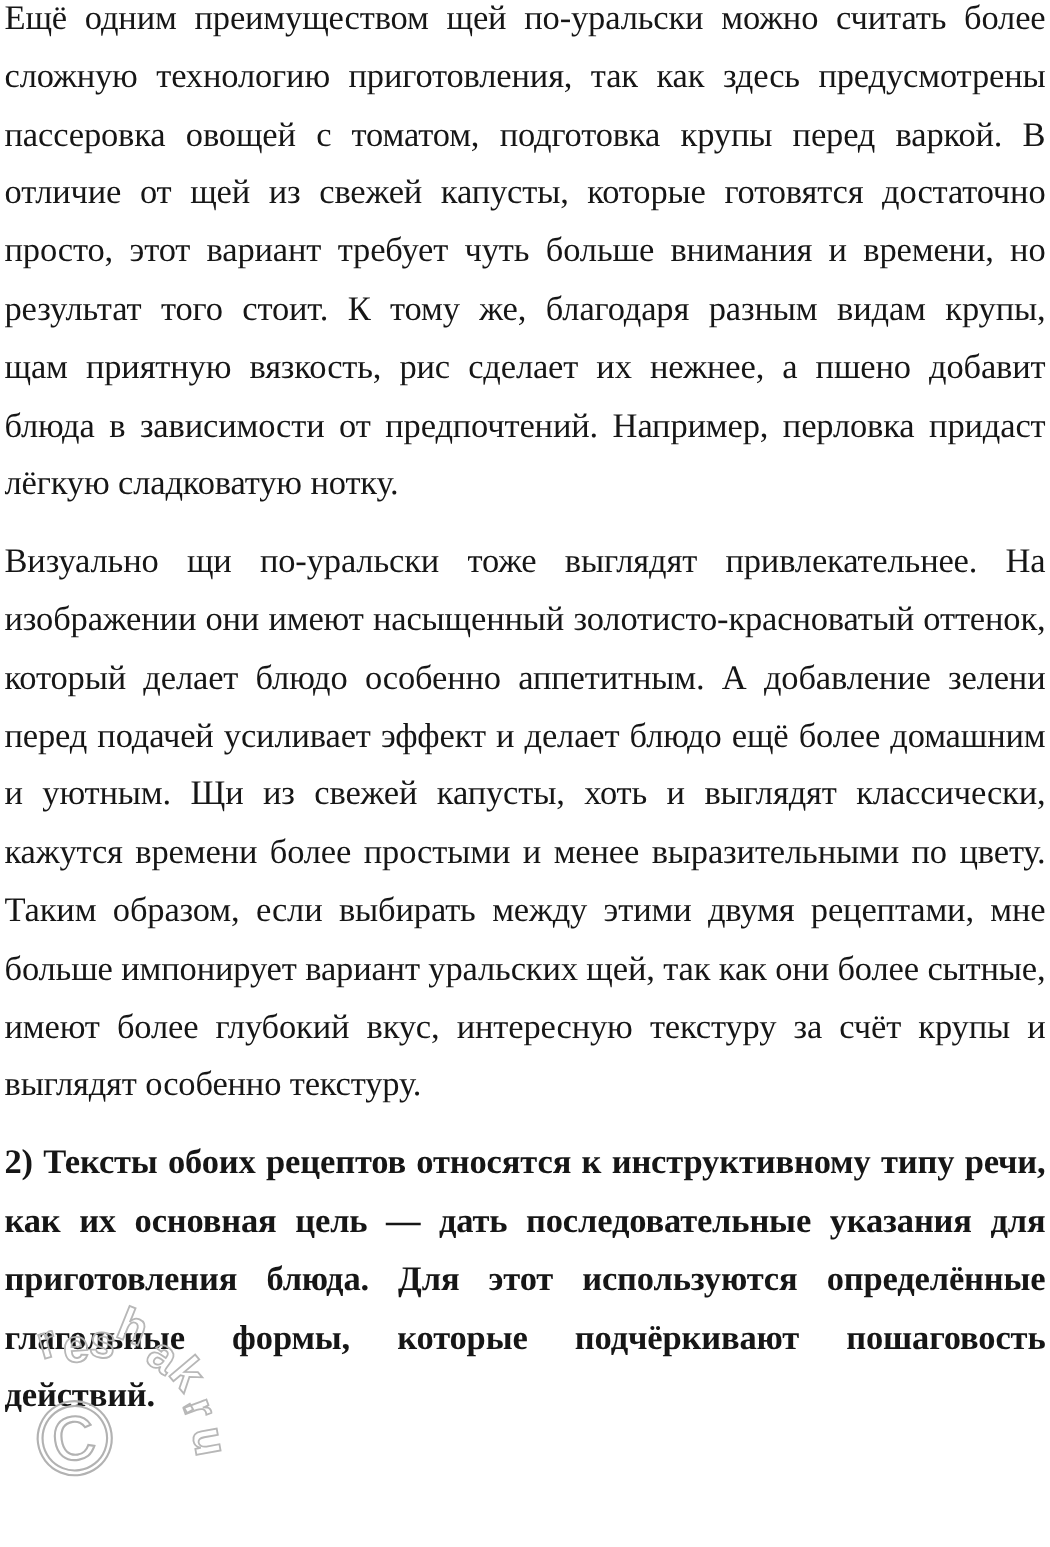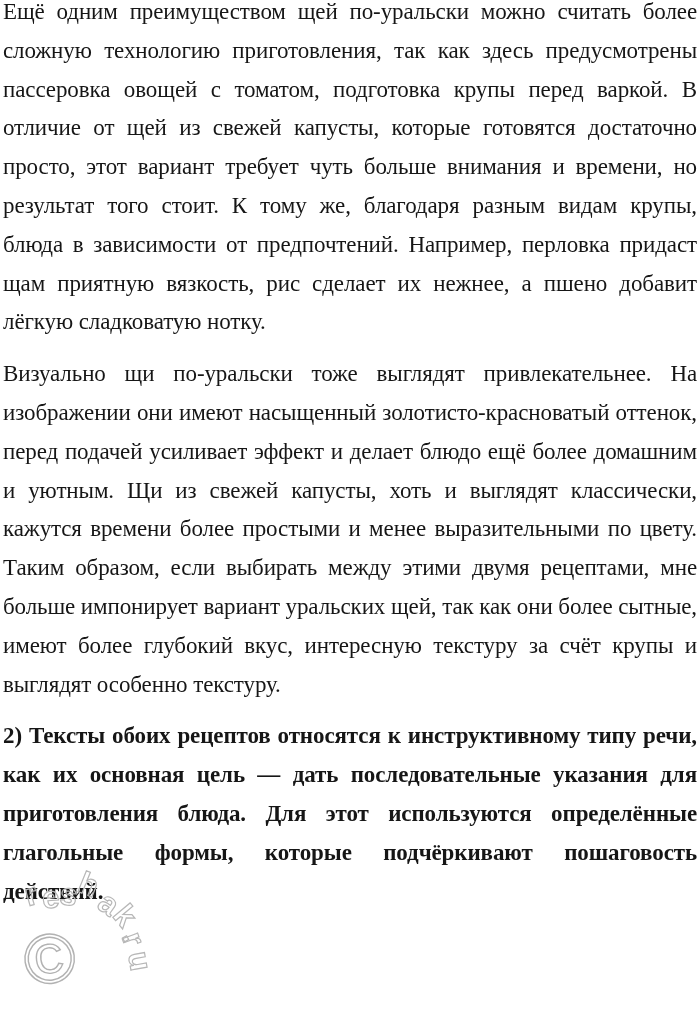--- a/index.html
+++ b/index.html
@@ -69,28 +69,29 @@
 <div class="page">
   <div class="content">
 
     <div class="para">
       <div class="ln">Ещё одним преимуществом щей по-уральски можно считать более</div>
       <div class="ln">сложную технологию приготовления, так как здесь предусмотрены</div>
       <div class="ln">пассеровка овощей с томатом, подготовка крупы перед варкой. В</div>
       <div class="ln">отличие от щей из свежей капусты, которые готовятся достаточно</div>
       <div class="ln">просто, этот вариант требует чуть больше внимания и времени, но</div>
       <div class="ln">результат того стоит. К тому же, благодаря разным видам крупы,</div>
+      <div class="ln">щам приятную вязкость, рис сделает их нежнее, а пшено добавит</div>
       <div class="ln">блюда в зависимости от предпочтений. Например, перловка придаст</div>
-      <div class="ln">щам приятную вязкость, рис сделает их нежнее, а пшено добавит</div>
       <div class="ln ln-last">лёгкую сладковатую нотку.</div>
     </div>
 
     <div class="para">
       <div class="ln">Визуально щи по-уральски тоже выглядят привлекательнее. На</div>
       <div class="ln">изображении они имеют насыщенный золотисто-красноватый оттенок,</div>
+      <div class="ln">который делает блюдо особенно аппетитным. А добавление зелени</div>
       <div class="ln">перед подачей усиливает эффект и делает блюдо ещё более домашним</div>
       <div class="ln">и уютным. Щи из свежей капусты, хоть и выглядят классически,</div>
       <div class="ln">кажутся времени более простыми и менее выразительными по цвету.</div>
       <div class="ln">Таким образом, если выбирать между этими двумя рецептами, мне</div>
       <div class="ln">больше импонирует вариант уральских щей, так как они более сытные,</div>
       <div class="ln">имеют более глубокий вкус, интересную текстуру за счёт крупы и</div>
       <div class="ln ln-last">выглядят особенно текстуру.</div>
     </div>
 
     <div class="para">

